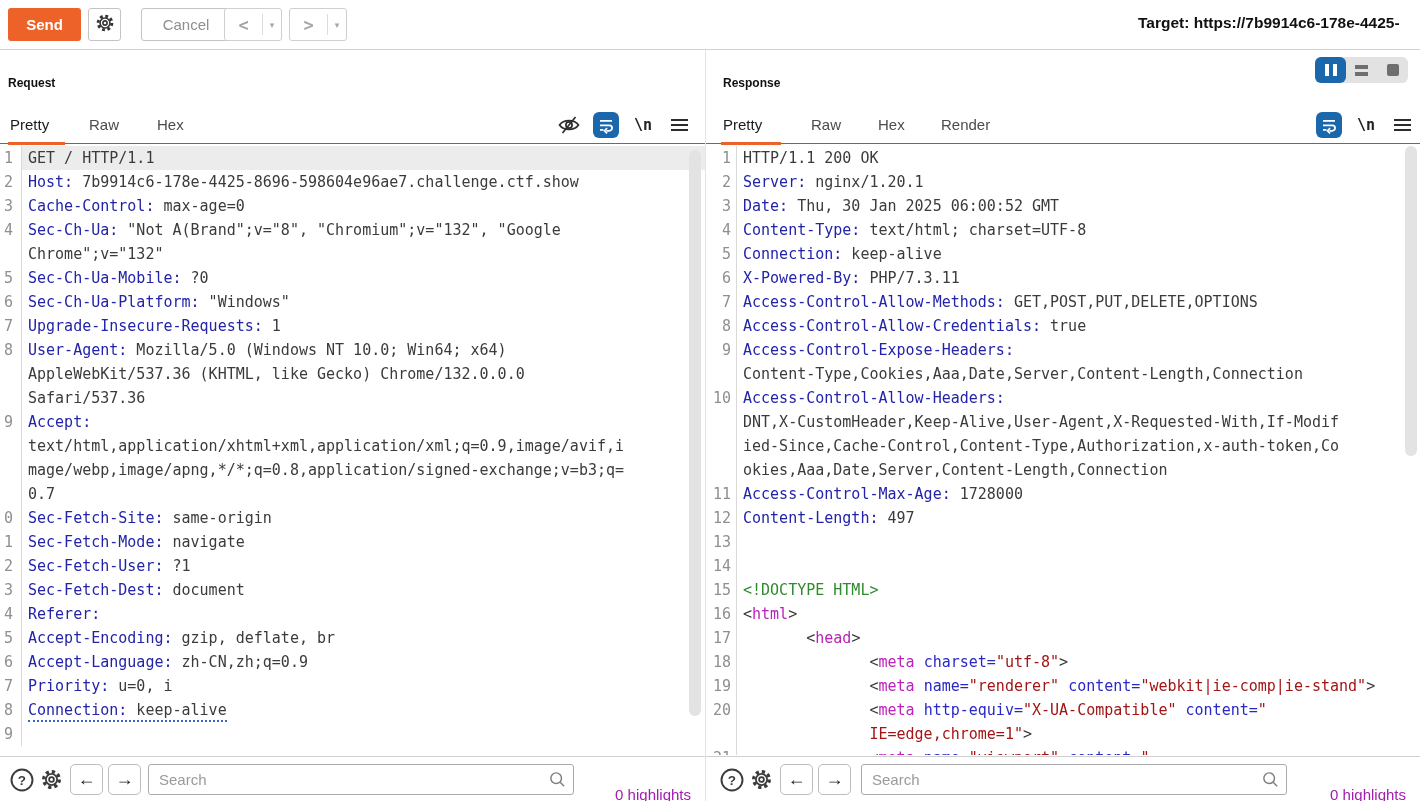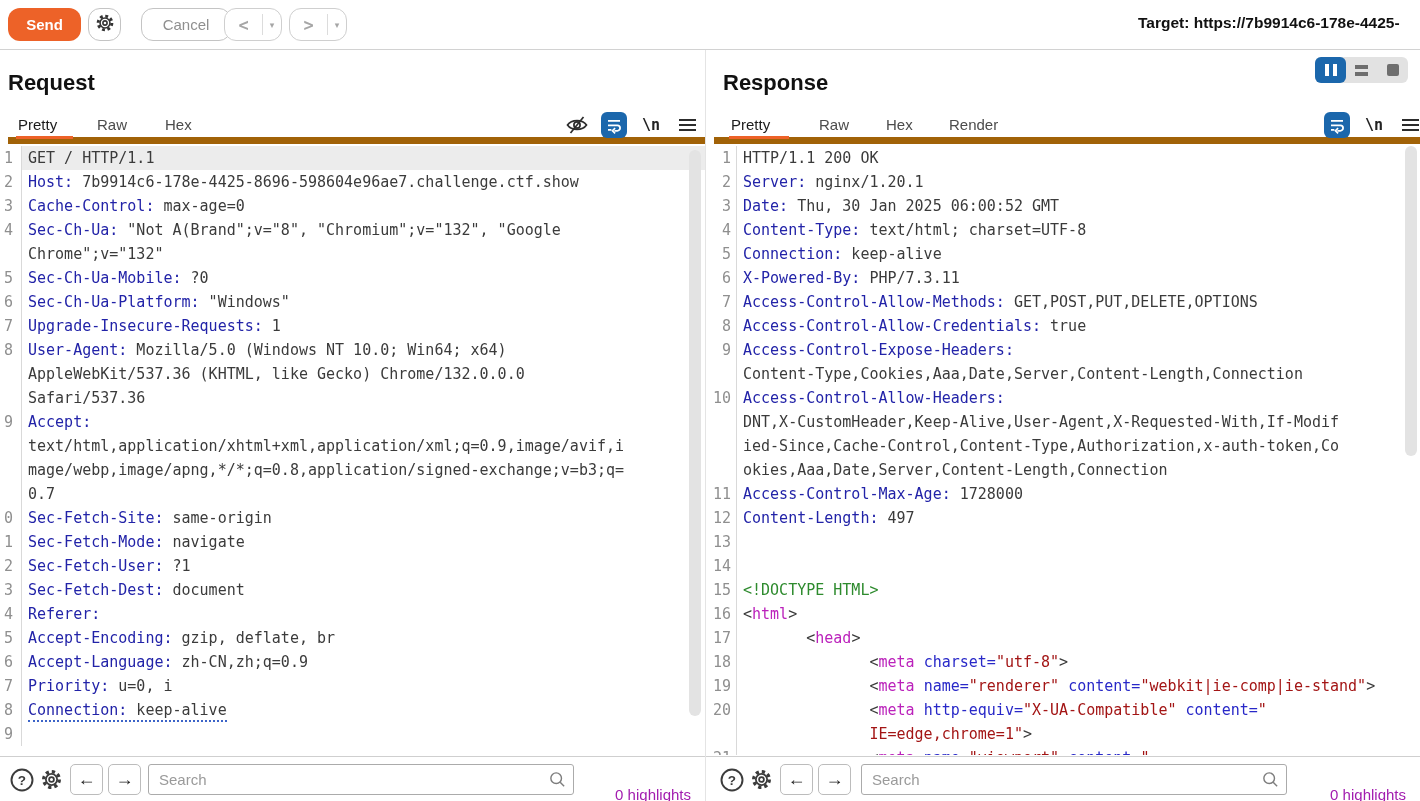--- a/index.html
+++ b/index.html
@@ -1,42 +1,42 @@
 <!DOCTYPE html>
 <html><head>
 <meta charset="utf-8">
 <style>
   * { margin:0; padding:0; box-sizing:border-box; }
   html,body { width:1420px; height:801px; overflow:hidden; background:#fff;
     font-family:"Liberation Sans", sans-serif; }
   
   .toolbar { position:absolute; left:0; top:0; width:1420px; height:50px;
     background:#fff; border-bottom:1px solid #d2d2d2; }
-  .btn { position:absolute; top:8px; height:33px; border-radius:12px;
+  .btn { position:absolute; top:8px; height:33px; border-radius:3px;
     display:flex; align-items:center; justify-content:center; cursor:default; }
   .send { left:8px; width:73px; background:#ed6228; color:#fff; font-weight:bold; font-size:15px; }
   .gearbtn { left:88px; width:33px; border:1px solid #c4c4c4; background:#fff; }
   .cancel { left:141px; width:90px; border:1px solid #c4c4c4; color:#8f8f8f; font-size:15px; background:#fff; }
   .split { border:1px solid #cfcfcf; background:#fff; }
   .split.back { left:224px; width:58px; }
   .split.fwd  { left:289px; width:58px; }
   .split .chev { flex:1; text-align:center; color:#a6a6a6; font-size:17px; font-weight:bold;
     font-family:"DejaVu Sans Mono", monospace; }
   .split .sep { width:1px; height:21px; background:#dcdcdc; }
   .split .drop { width:18px; text-align:center; color:#a6a6a6; font-size:9px; }
   .target { position:absolute; right:0; top:14px; width:282px; overflow:hidden;
     white-space:nowrap; font-weight:bold; font-size:15.5px; color:#111; }
   
   .panel { position:absolute; top:50px; bottom:0; background:#fff; }
   .panel.req { left:0; width:705px; }
   .panel.res { left:706px; width:714px; }
   .vdivider { position:absolute; left:705px; top:50px; bottom:0; width:1px; background:#e4e4e4; }
-  .ptitle { position:absolute; top:20px; font-size:22px; font-weight:bold; color:#111; }
+  .ptitle { position:absolute; top:26px; font-size:12px; font-weight:bold; color:#111; }
   .req .ptitle { left:8px; } .res .ptitle { left:17px; }
-  .tabs { position:absolute; top:60px; left:8px; right:0; height:34px; border-bottom:7px solid #a16207; }
+  .tabs { position:absolute; top:60px; left:0; right:0; height:34px; border-bottom:1px solid #a16207; }
   .tab { position:absolute; top:6px; font-size:15px; color:#4c4c4c; }
   .tab.active { color:#1b1b1b; }
   .underline { position:absolute; bottom:-2px; height:3px; background:#ed6228; }
   .ticon { position:absolute; top:2px; width:26px; height:26px; display:flex;
     align-items:center; justify-content:center; }
   .wrapicon { background:#1b67ac; border-radius:6px; }
   .nlicon { font-family:"DejaVu Sans Mono", monospace; font-size:15px; color:#222; font-weight:bold; }
   .menuicon .bars { display:flex; flex-direction:column; gap:3px; }
   .menuicon .bars i { display:block; width:17px; height:2px; background:#2c2c2c; }
   

